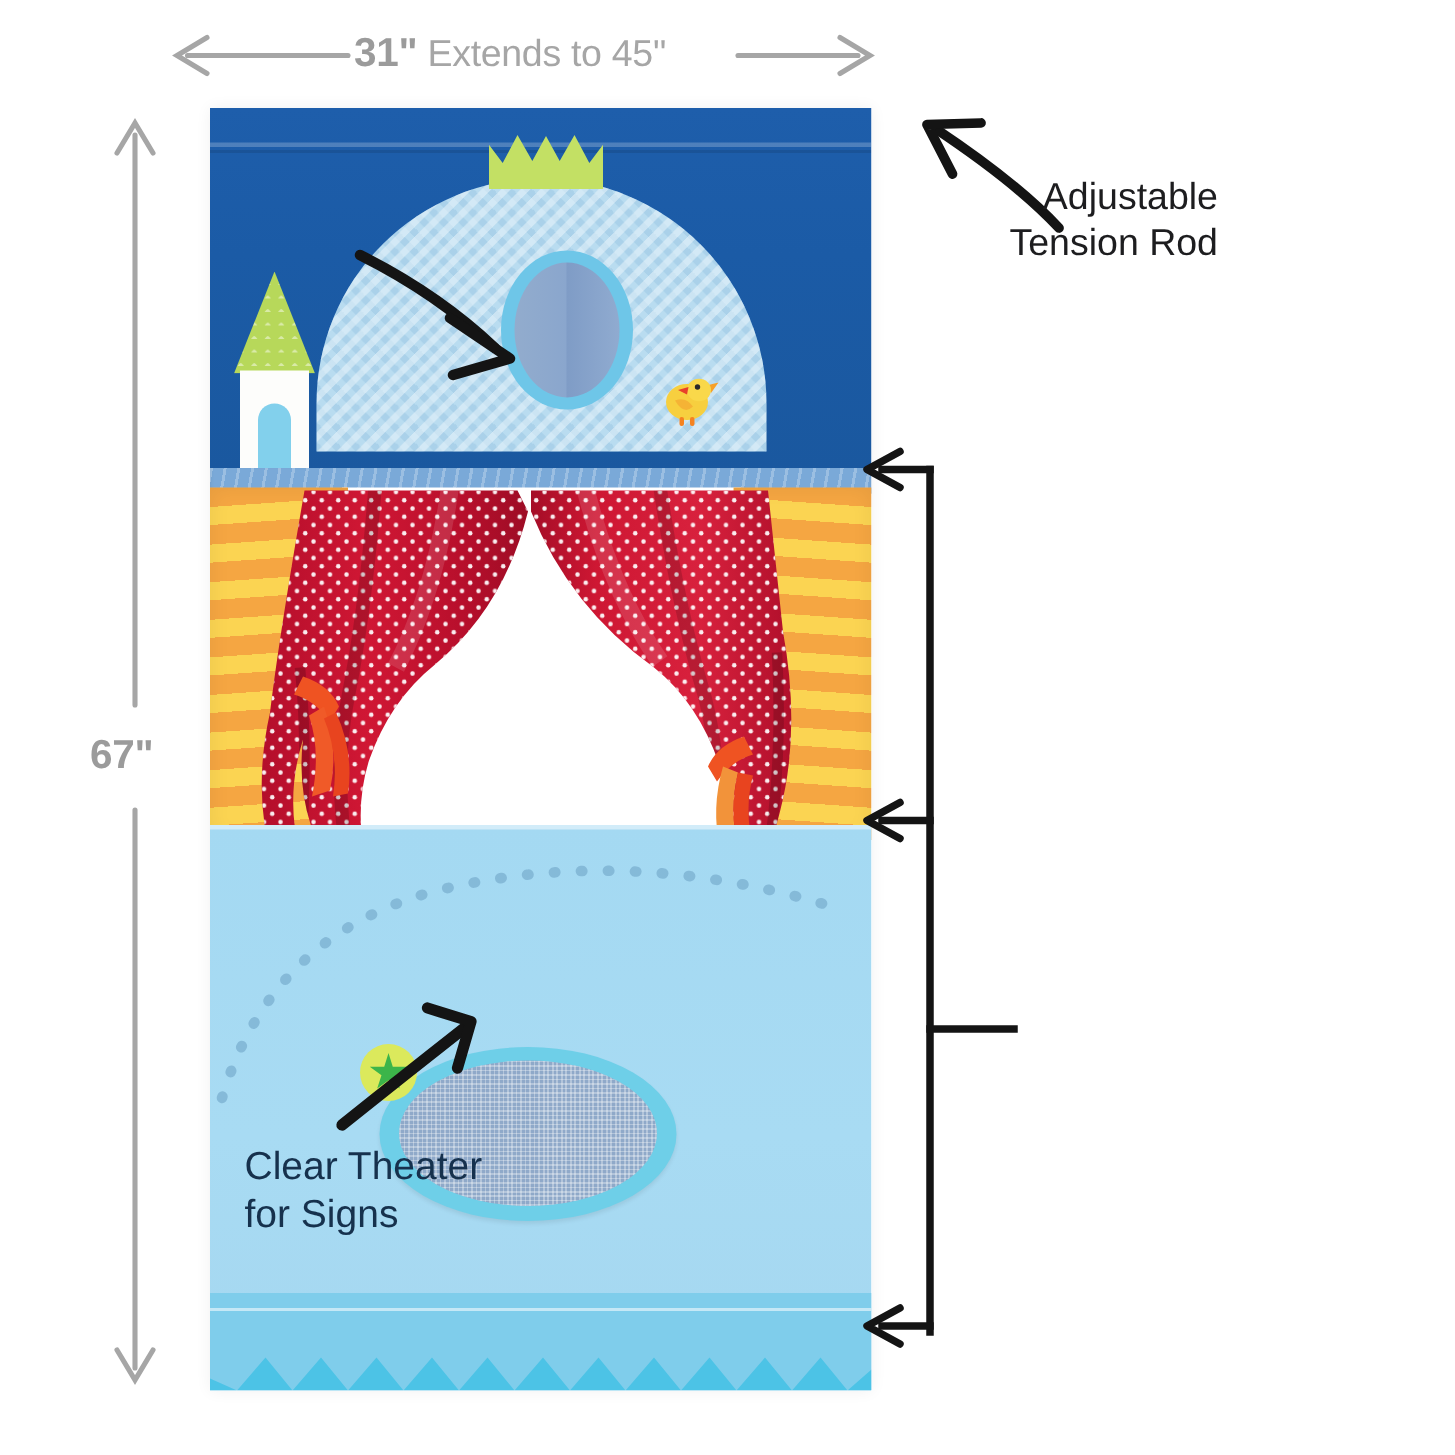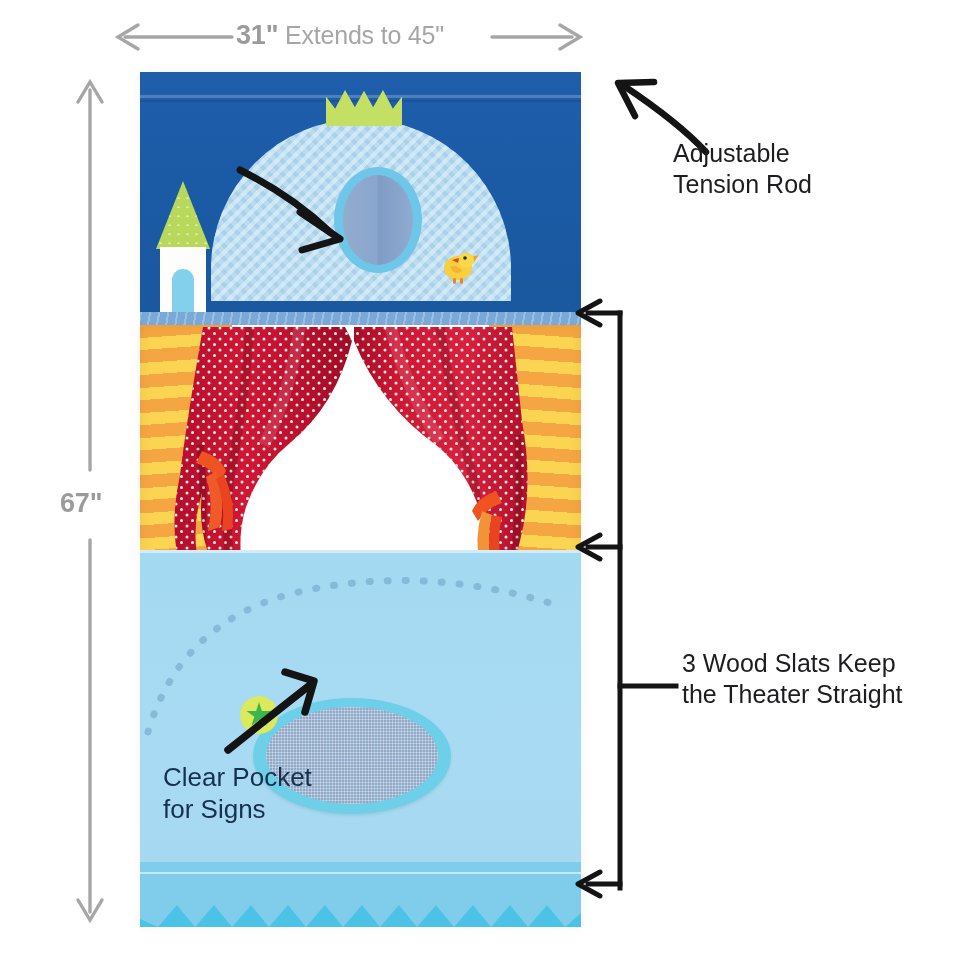--- a/index.html
+++ b/index.html
@@ -15,21 +15,21 @@
   #width-label{
     left:236px;top:20px;font-size:25px;line-height:30px;
   }
   #width-label .big{font-weight:bold;color:#9b9b9b;font-size:27px;}
   #height-label{
     left:60px;top:488px;font-size:27px;font-weight:bold;color:#9b9b9b;
   }
 
   
   .callout{position:absolute;white-space:pre-line;line-height:1.22;}
-  #label-tension{left:673px;top:138px;font-size:25px;color:#1d1d1f;text-align:left;}
+  #label-tension{left:673px;top:116px;font-size:25px;color:#1d1d1f;text-align:right;}
   #label-slats{left:682px;top:648px;font-size:25px;color:#1d1d1f;text-align:left;}
   #label-pocket{left:163px;top:762px;font-size:26px;color:#16314d;text-align:left;}
   #label-porthole{left:185px;top:100px;font-size:26px;color:#ffffff;
                   font-weight:600;text-align:left;line-height:1.22;}
 
   
   #banner{position:absolute;left:140px;top:72px;width:441px;height:855px;
           overflow:hidden;box-shadow:0 0 10px rgba(0,0,0,.06);}
 
   
@@ -317,19 +317,17 @@
     <span class="big">31"</span>
     <span>Extends to 45"</span>
   </div>
 
   <div class="dim-text" id="height-label">67"</div>
 
 
   <div class="callout" id="label-tension">Adjustable
 Tension Rod</div>
 
-  <div class="callout" id="label-slats">3 Wood Slats Keep
-the Theater Straight</div>
-
-  <div class="callout" id="label-pocket">Clear Pocket
+
+  <div class="callout" id="label-pocket">Clear Theater
 for Signs</div>
 
 </div>
 
 </body></html>

